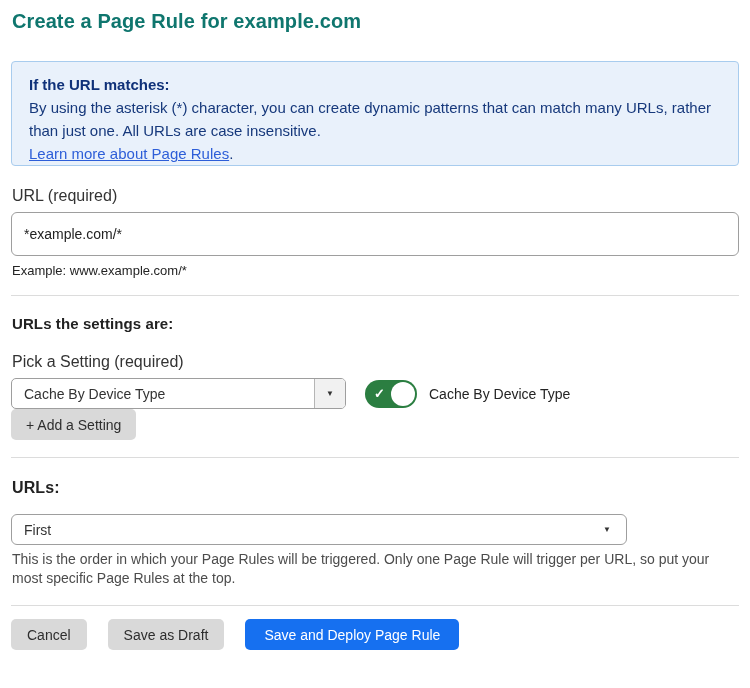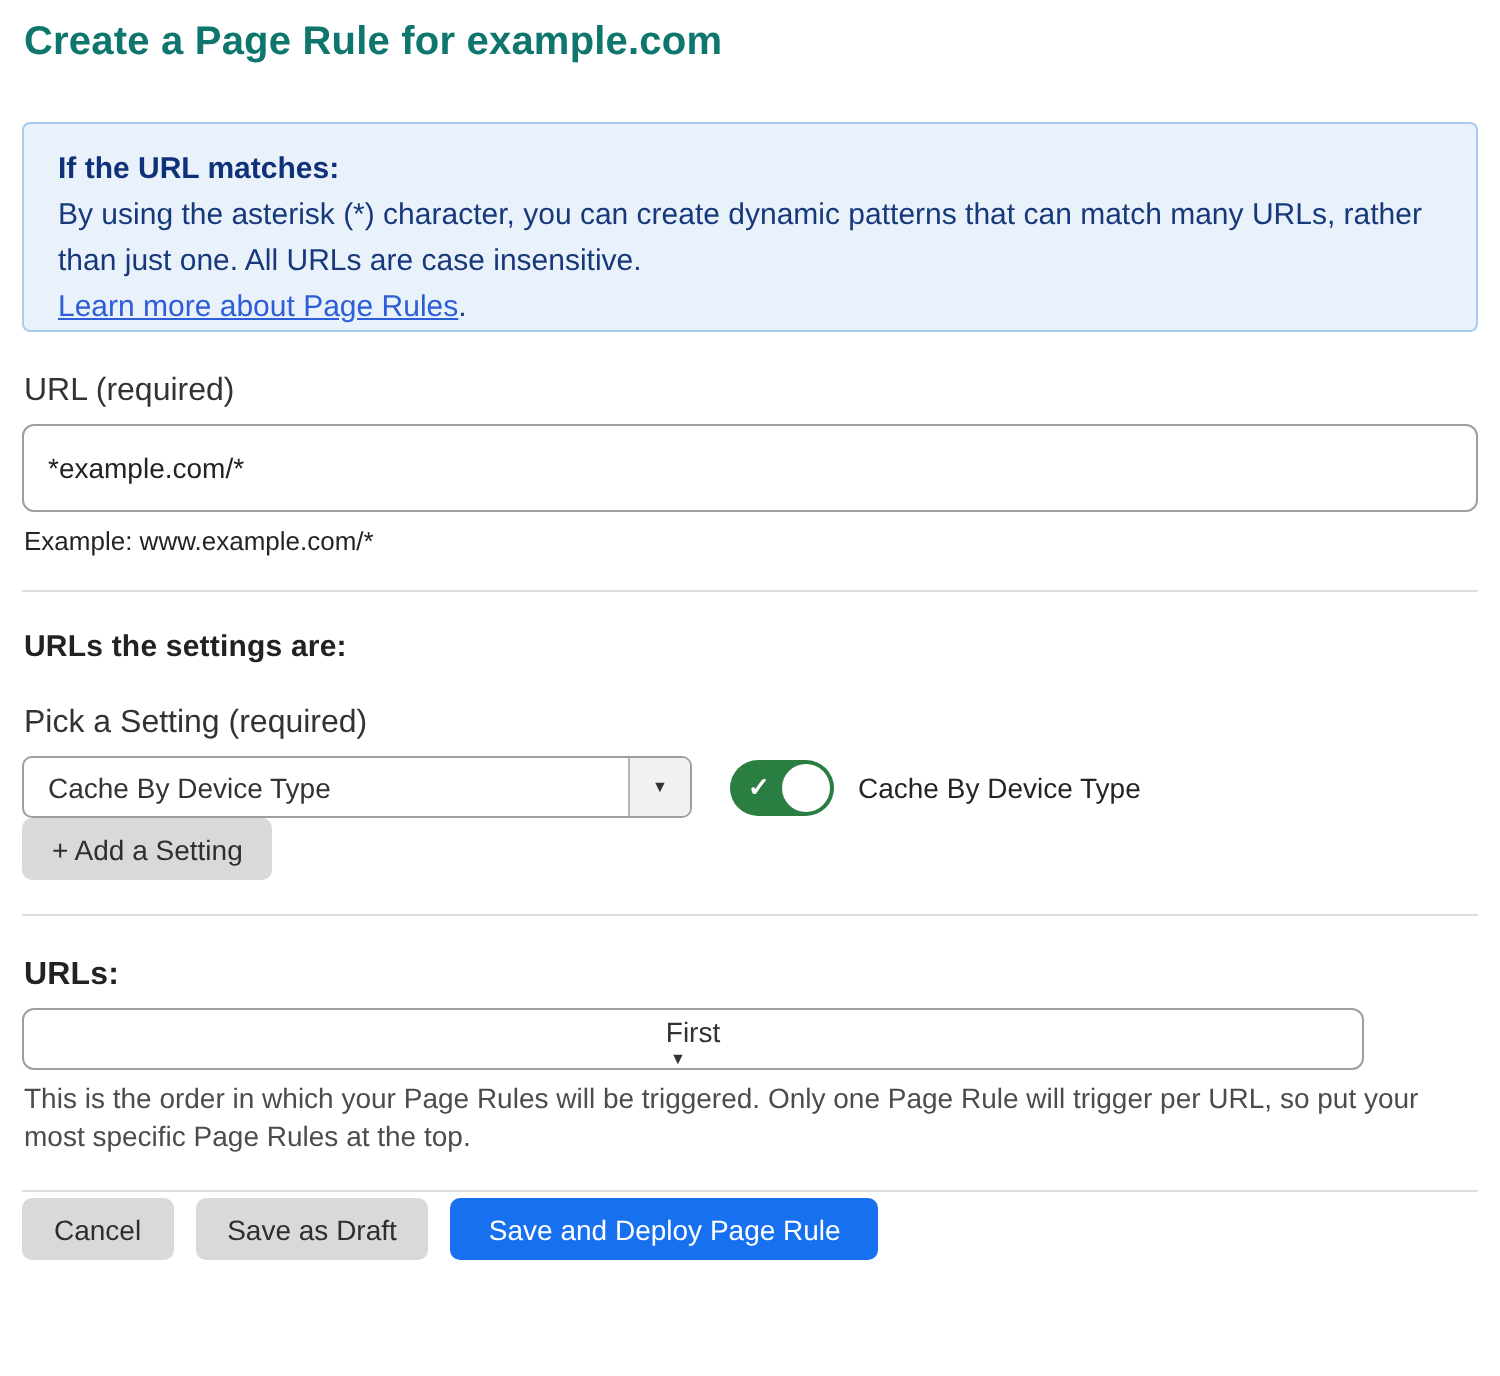--- a/index.html
+++ b/index.html
@@ -52,21 +52,21 @@
   h2.order-heading{font-size:16px; margin-top:21px;}
   .setting-row{
     margin-top:7px; display:flex; align-items:center;
   }
   .select-box{
     display:flex; align-items:stretch; height:31px;
     border:1px solid var(--input-border); border-radius:5px;
     background:#ffffff; cursor:pointer; overflow:hidden;
   }
   .select-box.setting{width:335px;}
-  .select-box.full{width:671px; margin-top:7px; border-radius:6px; align-items:center; justify-content:space-between;flex-direction:column;}
+  .select-box.full{width:616px; margin-top:17px; border-radius:6px; align-items:center; justify-content:space-between;}
   .select-value{
     flex:1; display:flex; align-items:center; padding:0 12px;
     font-size:14px; color:#333333; white-space:nowrap;
   }
   .select-arrow-btn{
     width:31px; background:#f1f1f1; border-left:1px solid #b5b5b5;
     display:flex; align-items:center; justify-content:center;
   }
   .caret{
     font-size:8px; color:#333333; line-height:1;
@@ -88,21 +88,21 @@
   .gray-btn{
     background:var(--button-gray); color:#2e2e2e; border:none; border-radius:5px;
     height:31px; padding:0 16px; font-size:14px; cursor:pointer;
     font-family:"Liberation Sans", sans-serif;
   }
   .add-setting{padding:4px 15px;}
   .order-desc{
     font-size:14px; color:#4c4c4c; line-height:19px; margin:5px 0 0 1px;
   }
   .footer{
-    margin-top:3px; display:flex; gap:11px;
+    margin-top:13px; display:flex; gap:21px;
   }
   .blue-btn{
     background:var(--primary-blue); color:#ffffff; border:none; border-radius:5px;
     height:31px; padding:0 19px; font-size:14px; cursor:pointer;
     font-family:"Liberation Sans", sans-serif;
   }
 </style>
 </head>
 <body>
 

